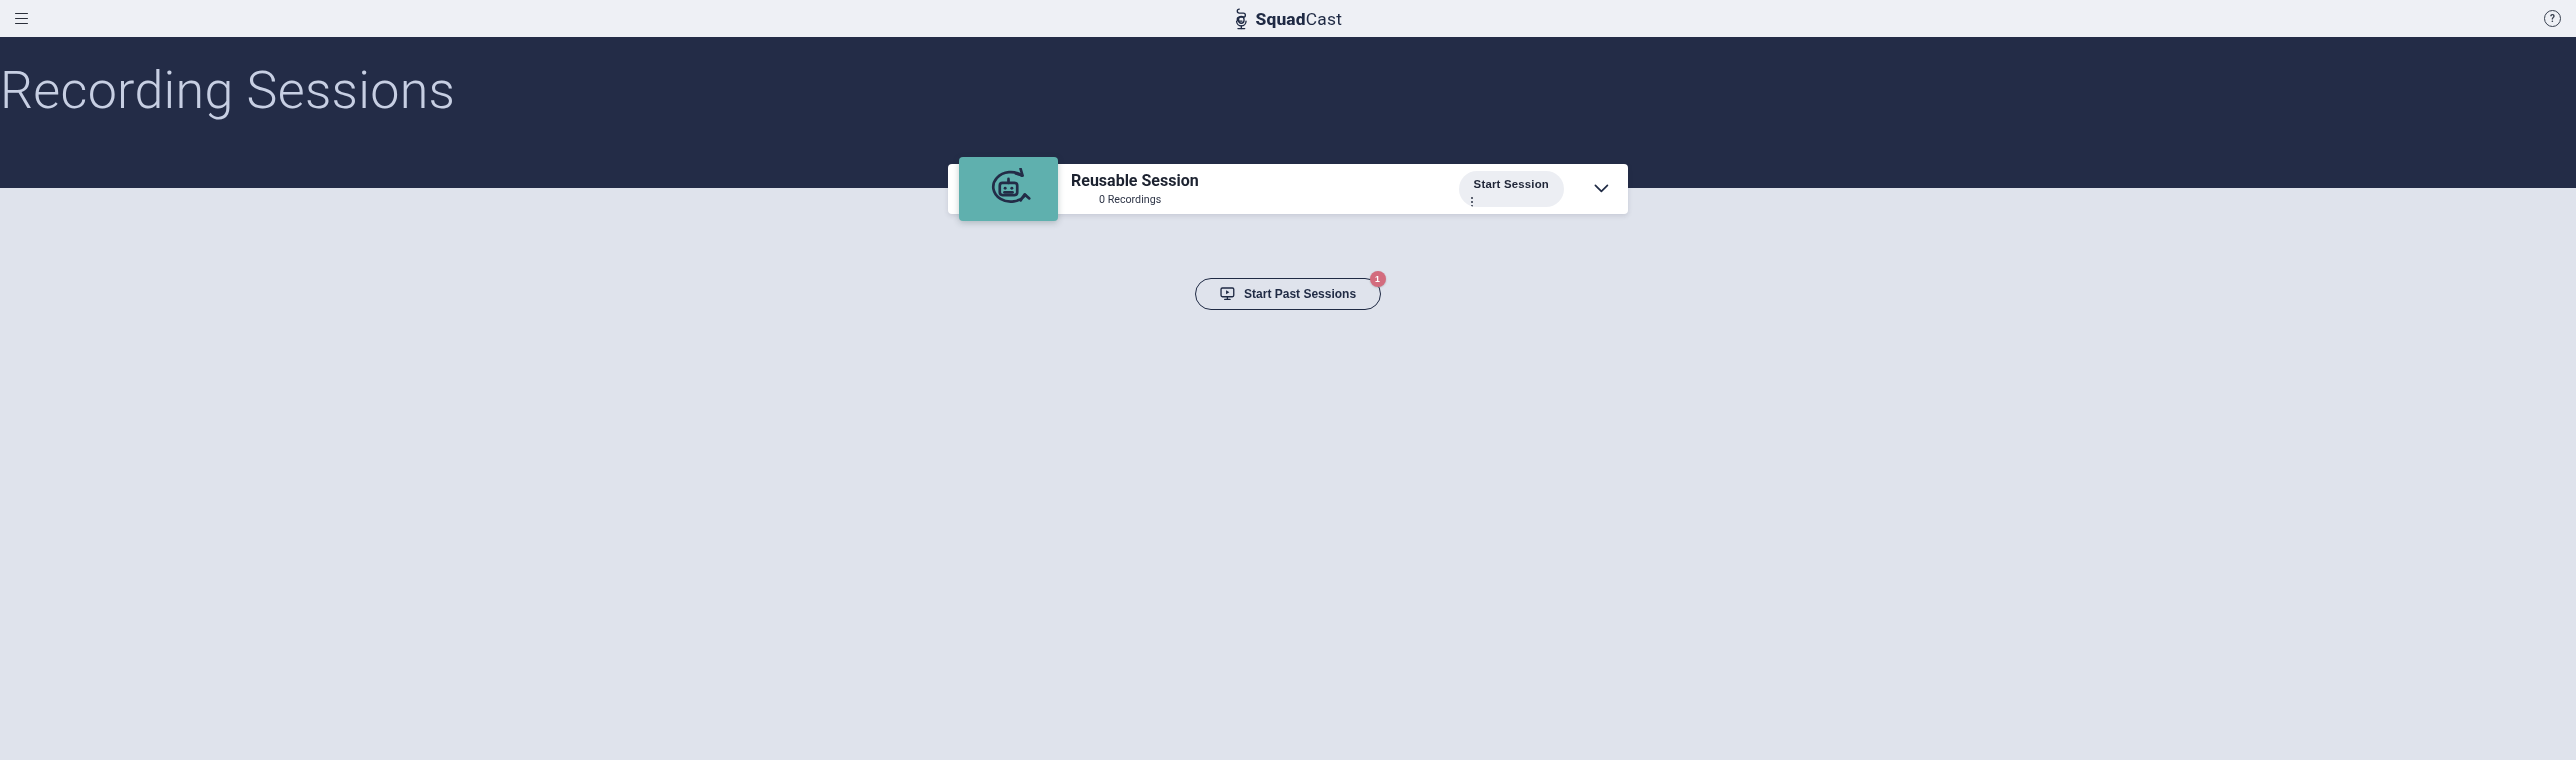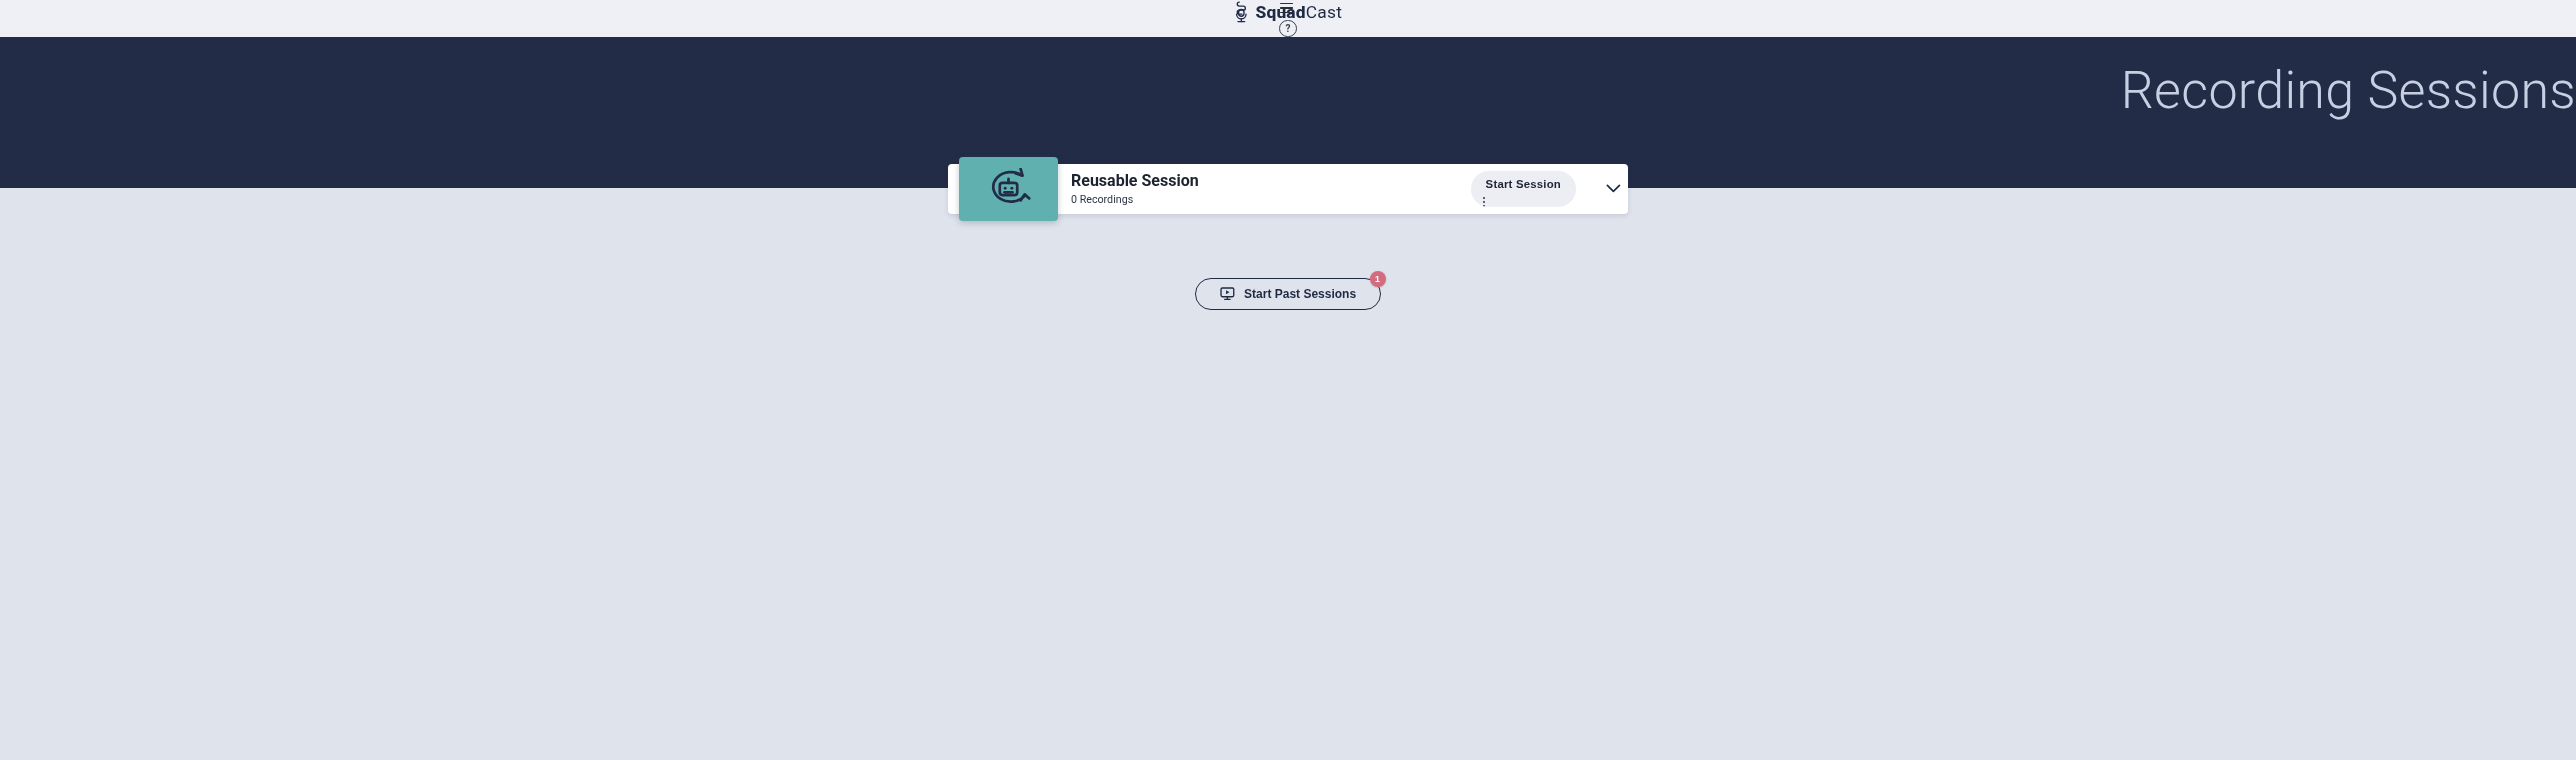--- a/index.html
+++ b/index.html
@@ -12,21 +12,20 @@
 
   
   .topbar {
     height: 37px;
     background: #eef0f5;
     display: flex;
     align-items: center;
     justify-content: space-between;
     padding: 0 14.8px;
     position: relative;
-    flex-direction: column;
   }
   .hamburger {
     width: 16px; height: 16px;
     display: flex; flex-direction: column; justify-content: center; gap: 3.4px;
     cursor: pointer;
   }
   .hamburger span {
     display: block; height: 1.3px; width: 13.4px; background: #2a2f3a; border-radius: 0.7px;
   }
   .brand {
@@ -40,21 +39,21 @@
   .help-btn {
     width: 17.4px; height: 17.4px; border-radius: 50%; border: 1.3px solid #38404f;
     display: flex; align-items: center; justify-content: center;
     font-weight: 700; color: #38404f; cursor: pointer; font-size: 10px;
   }
 
   
   .hero {
     background: #232c47;
     height: 151px;
-    display: flex; align-items: flex-start; justify-content: flex-end;
+    display: flex; align-items: flex-start; justify-content: flex-start;
     padding-top: 23px;
   }
   .hero-title {
     color: #c7cfe3;
     font-weight: 300;
     font-size: 52px;
     letter-spacing: 0.3px;
   }
 
   
@@ -69,34 +68,35 @@
     width: 680px;
     margin: -24px auto 0 auto;
   }
   .card {
     background: #ffffff;
     border-radius: 4px;
     height: 50px;
     display: flex;
     align-items: center;
     padding-left: 123px;
+    padding-right: 12px;
     box-shadow: 0 1.3px 5.4px rgba(30,36,60,.12);
     gap: 10.7px;
   }
   .tile {
     position: absolute;
     left: 10.7px; top: -7.4px;
     width: 99px; height: 64px;
     background: #5fb0ae;
     border-radius: 4px;
     display: flex; align-items: center; justify-content: center;
     box-shadow: 0 2px 6.7px rgba(30,60,60,.25);
   }
   .card-title { font-size: 16px; font-weight: 700; color: #1c2230; line-height: 1.1; }
-  .card-sub { font-size: 10.7px; color: #2e3547; margin-top: 2.7px; }
+  .card-sub { font-size: 10.7px; color: #2e3547; margin-top: 2.7px; margin-left: 28px; }
   .card-text { flex: 1; }
 
   .btn-group {
     display: flex; align-items: stretch;
     border-radius: 670px; overflow: hidden;
     background: #eceef3;
     flex-direction: column;
   }
   .start-btn {
     padding: 6.7px 14.8px;

